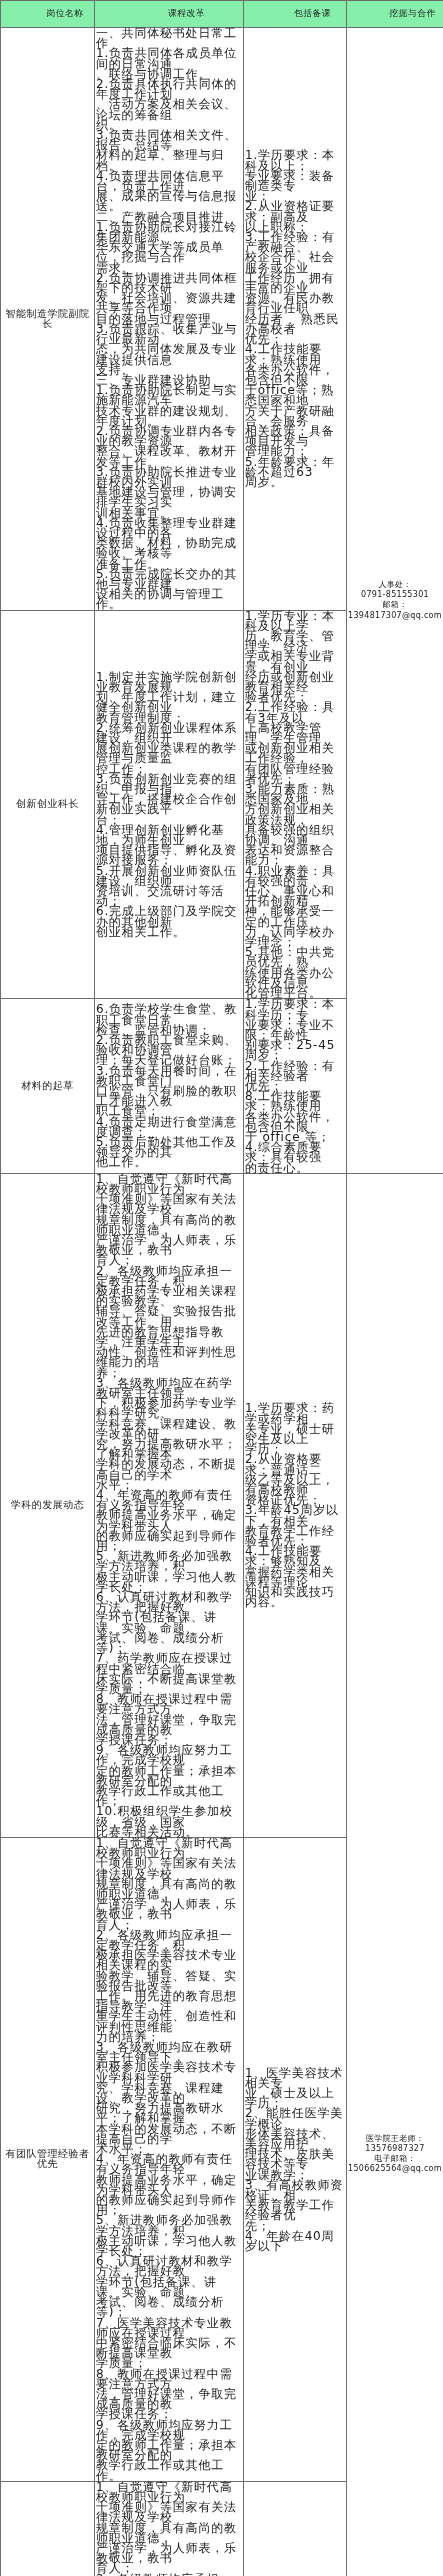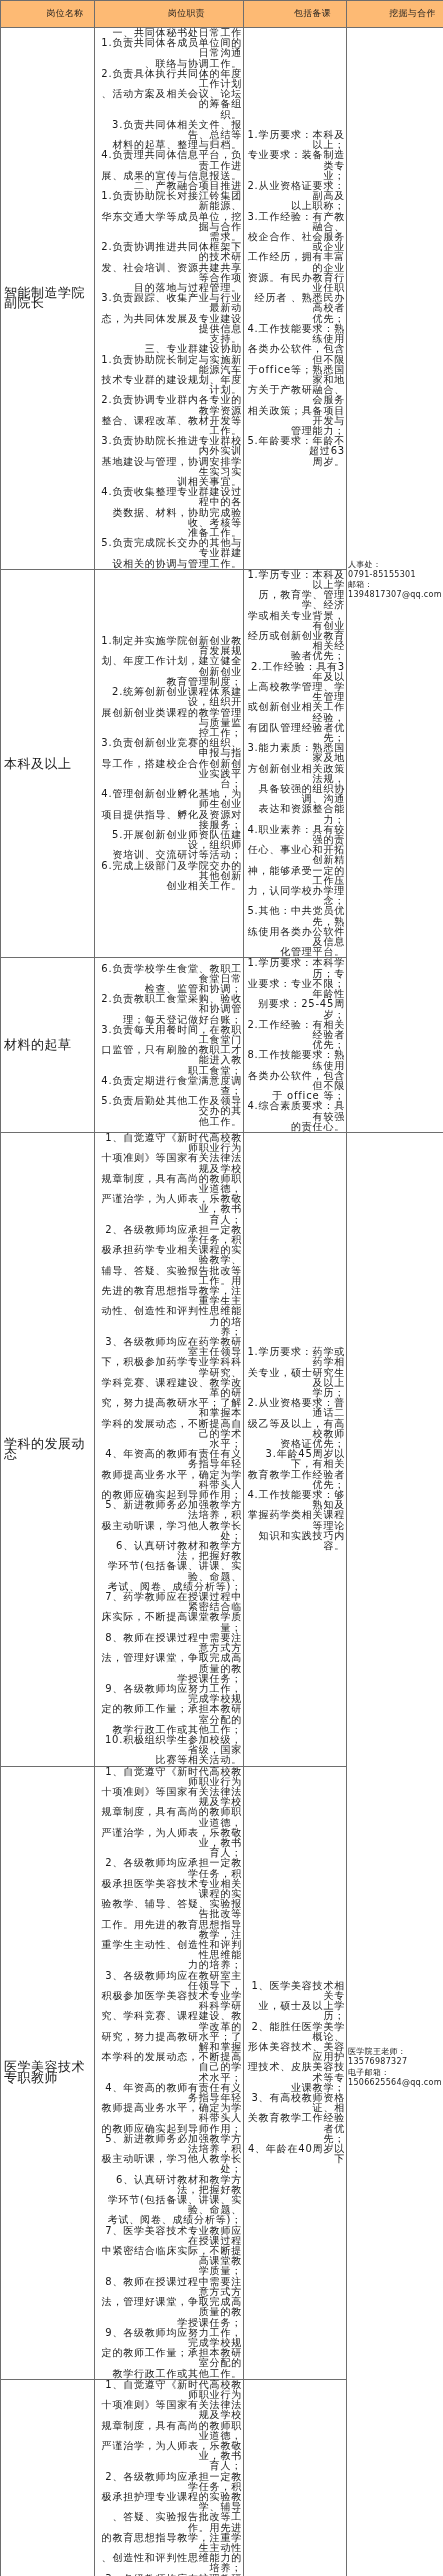--- a/index.html
+++ b/index.html
@@ -4,39 +4,39 @@
 <style>
   html, body { margin: 0; padding: 0; background: #ffffff; }
   body { width: 443px; height: 3096px; position: relative; overflow: hidden;
          font-family: "DejaVu Sans", "Liberation Sans", sans-serif; color: #1a1a1a; }
   table.jobs { position: absolute; left: 0; top: 0; width: 443px; border-collapse: collapse; table-layout: fixed; }
   table.jobs col.c1 { width: 94px; }
   table.jobs col.c2 { width: 149px; }
   table.jobs col.c3 { width: 103px; }
   table.jobs col.c4 { width: 97px; }
   th, td { border: 0.5px solid #6e6e6e; padding: 0 1px; vertical-align: middle; }
-  thead th { background: #fdba74; height: 26px; font-weight: normal; font-size: 8.8px; letter-spacing: 0.5px; text-align: center; padding-left: 36px; }
-  td.name { text-align: left; font-size: 13px; line-height: 10.2px; letter-spacing: 0.5px; padding: 0 3.1px; margin-left: 14px; }
-  td.duty, td.req { font-size: 10px; line-height: 10.2px; letter-spacing: 0.8px; white-space: pre-line; text-align: right; }
-  td.contact { font-size: 8px; line-height: 10.2px; letter-spacing: 0.3px; white-space: pre-line; margin-left: 16px; }
+  thead th { background: #86efac; height: 26px; font-weight: normal; font-size: 8.8px; letter-spacing: 0.5px; text-align: center; padding-left: 36px; }
+  td.name { text-align: center; font-size: 10px; line-height: 10.2px; letter-spacing: 0.5px; padding: 0 3.1px; margin-left: 14px; }
+  td.duty, td.req { font-size: 12px; line-height: 10.2px; letter-spacing: 0.8px; white-space: pre-line; text-align: left; }
+  td.contact { text-align: center; font-size: 8px; line-height: 10.2px; letter-spacing: 0.3px; white-space: pre-line; margin-left: 16px; }
 </style>
 </head>
 <body>
 
 <table class="jobs">
   <colgroup>
       <col class="c1">
       <col class="c2">
       <col class="c3">
       <col class="c4">
     </colgroup>
   <thead>
     <tr>
       <th>岗位名称</th>
-      <th>岗位职责</th>
+      <th>课程改革</th>
       <th>包括备课</th>
       <th>挖掘与合作</th>
     </tr>
   </thead>
   <tbody>
     <tr style="height:354px">
       <td class="name">智能制造学院副院长</td>
       <td class="duty">一、共同体秘书处日常工作
 1.负责共同体各成员单位间的日常沟通
 、联络与协调工作。
@@ -88,21 +88,21 @@
 相关政策；具备项目开发与
 管理能力；
 5.年龄要求：年龄不超过63
 周岁。</td>
       <td class="contact" rowspan="3">人事处：
 0791-85155301
 邮箱：
 1394817307@qq.com</td>
     </tr>
     <tr style="height:249px">
-      <td class="name">本科及以上</td>
+      <td class="name">创新创业科长</td>
       <td class="duty">1.制定并实施学院创新创业教育发展规
 划、年度工作计划，建立健全创新创业
 教育管理制度；
 2.统筹创新创业课程体系建设，组织开
 展创新创业类课程的教学管理与质量监
 控工作；
 3.负责创新创业竞赛的组织、申报与指
 导工作，搭建校企合作创新创业实践平
 台；
 4.管理创新创业孵化基地，为师生创业
@@ -202,21 +202,21 @@
 教育教学工作经验者优先；
 4.工作技能要求：够熟知及
 掌握药学类相关课程等理论
 知识和实践技巧内容。</td>
       <td class="contact" rowspan="3">医学院王老师：
 13576987327
 电子邮箱：
 1506625564@qq.com</td>
     </tr>
     <tr style="height:368px">
-      <td class="name">医学美容技术专职教师</td>
+      <td class="name">有团队管理经验者优先</td>
       <td class="duty">1、自觉遵守《新时代高校教师职业行为
 十项准则》等国家有关法律法规及学校
 规章制度，具有高尚的教师职业道德，
 严谨治学，为人师表，乐教敬业，教书
 育人；
 2、各级教师均应承担一定教学任务，积
 极承担医学美容技术专业相关课程的实
 验教学、辅导、答疑、实验报告批改等
 工作。用先进的教育思想指导教学，注
 重学生主动性、创造性和评判性思维能

